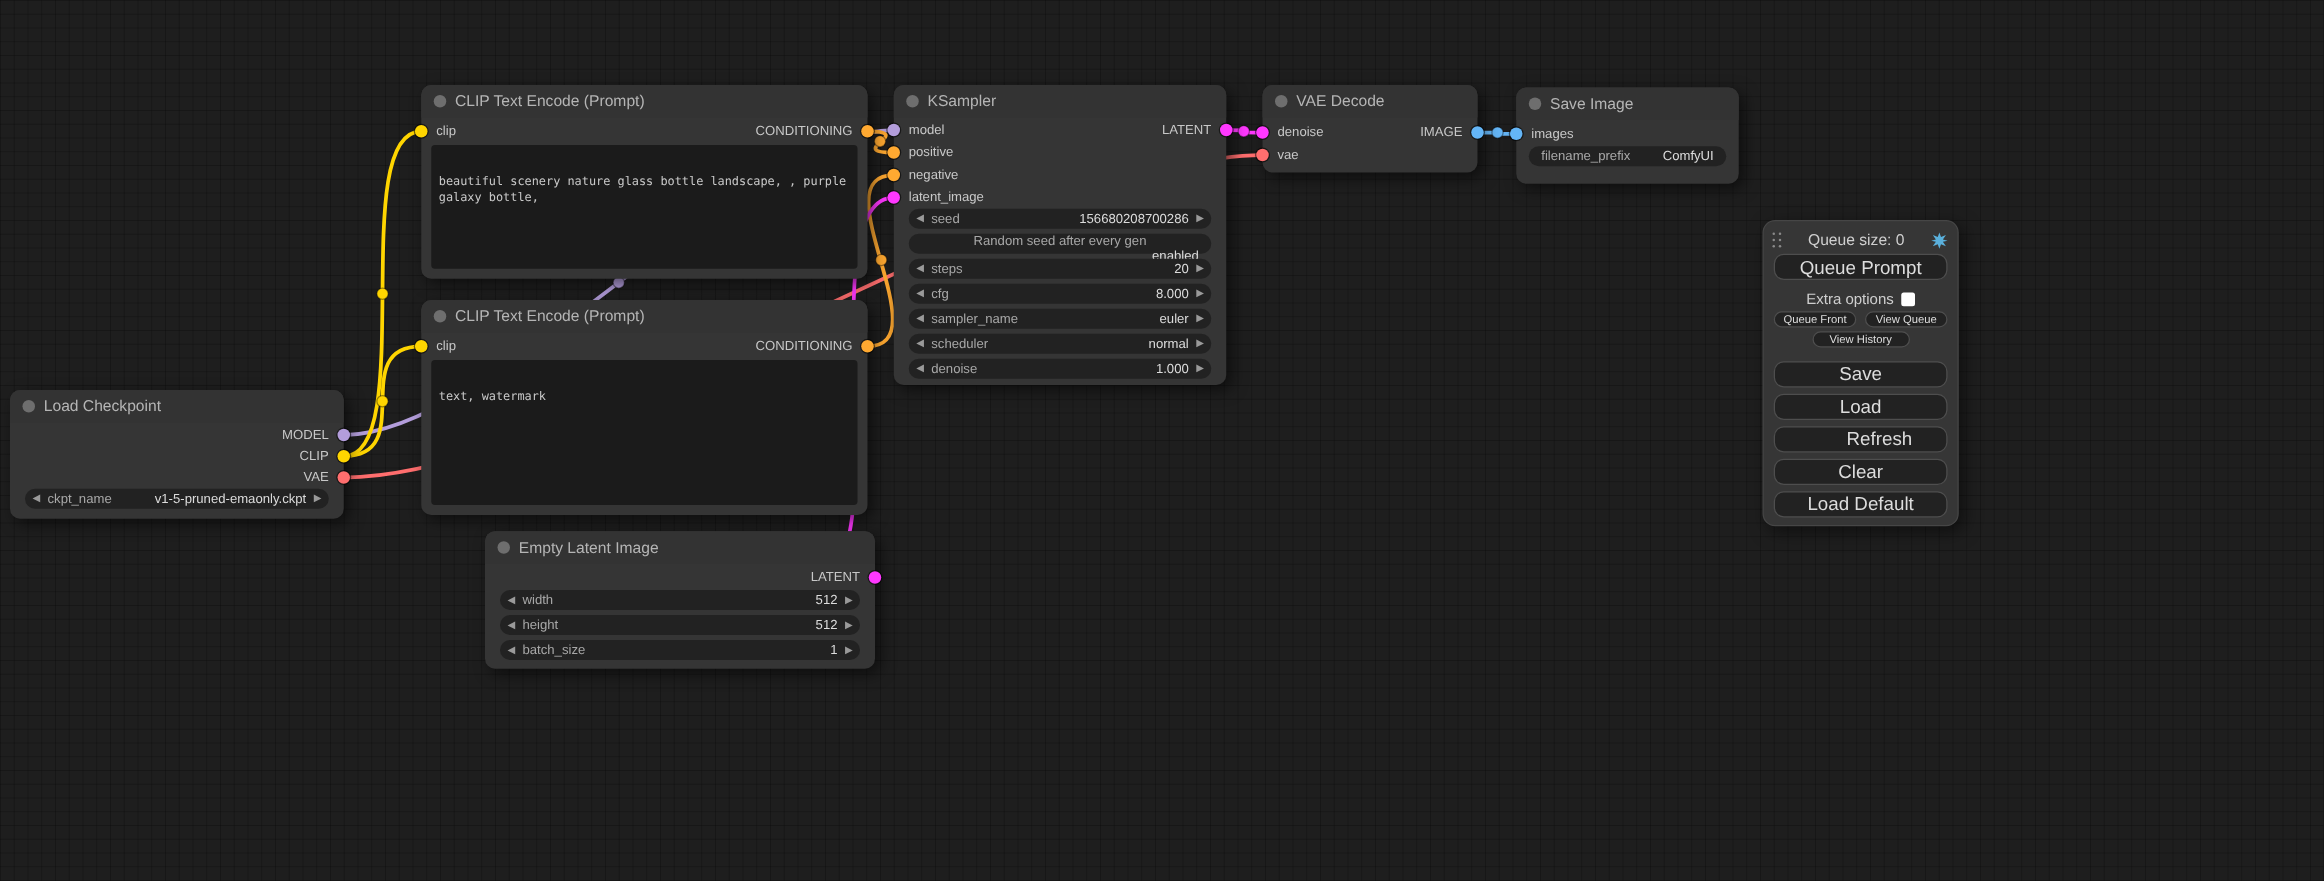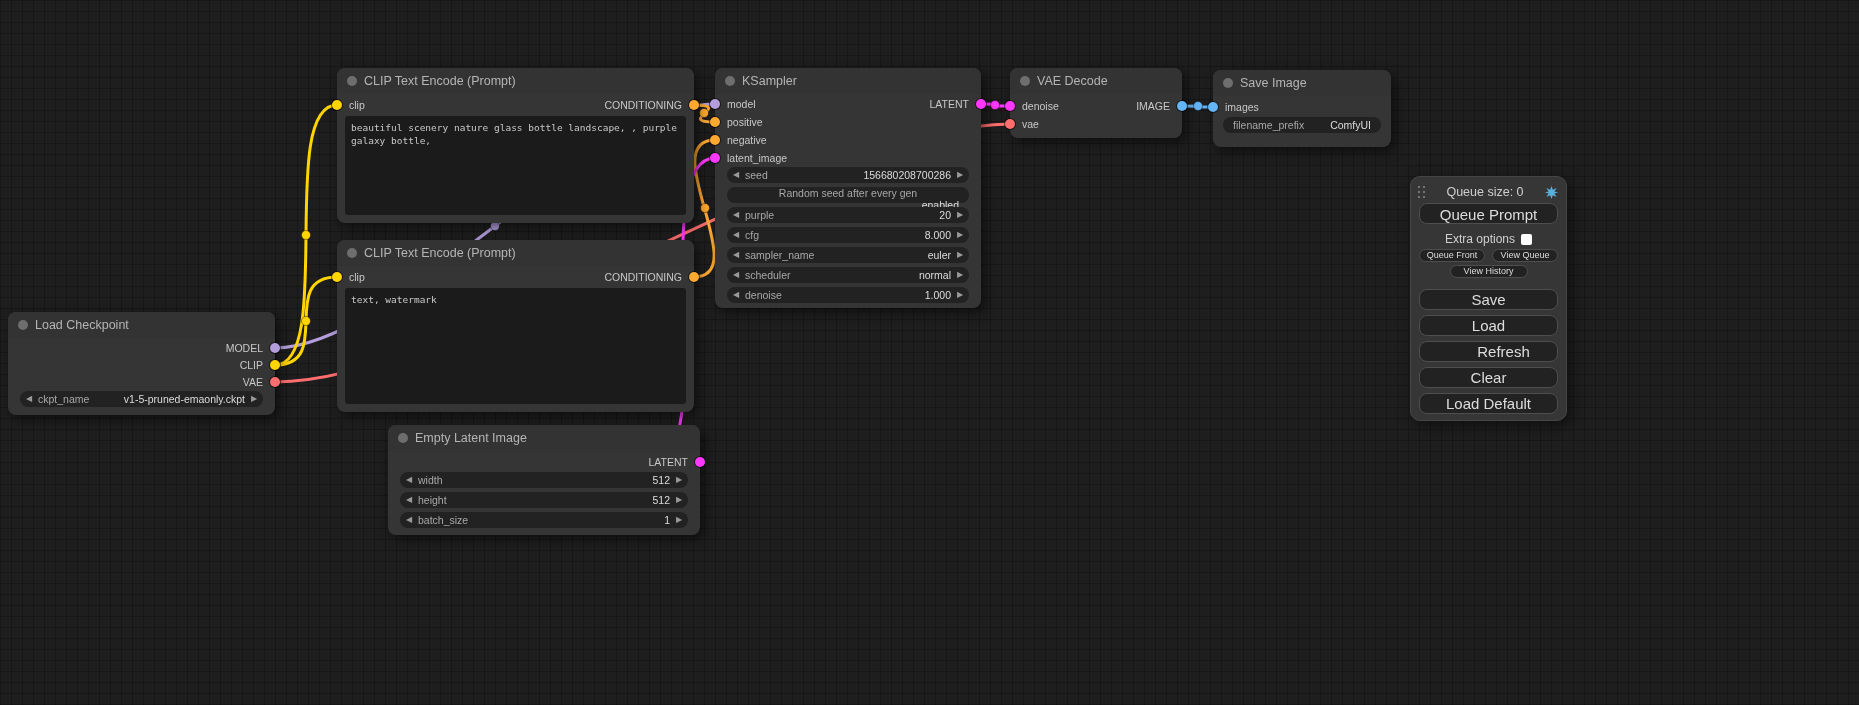--- a/index.html
+++ b/index.html
@@ -51,21 +51,21 @@
     border-radius:8px; display:flex; align-items:center; font-size:10.5px;
   }
   .w-arrow { width:18px; flex:none; text-align:center; color:#9a9a9a; font-size:8px; line-height:16px; cursor:pointer; }
   .w-name  { color:#a8a8a8; white-space:nowrap; }
   .w-value { margin-left:auto; color:#dcdcdc; white-space:nowrap; }
   .widget.no-arrows { padding:0 10px; }
   .toggle-dot { flex:none; width:9px; height:9px; border-radius:50%; background:#98aec5; margin:0 3px 0 6px; cursor:pointer; }
 
   .prompt {
     position:absolute; left:8px; right:8px; background:#1b1b1b; border-radius:3px;
-    padding:5px 6px; font-family:"DejaVu Sans Mono", monospace; font-size:9.5px;
+    padding:23px 6px; font-family:"DejaVu Sans Mono", monospace; font-size:9.5px;
     line-height:1.4; color:#c9c9c9; white-space:pre-wrap; overflow:hidden; cursor:text;
   }
 
   .menu-panel {
     position:absolute; z-index:3; left:1410px; top:176px; width:157px; height:245px;
     background:#363636; border:1px solid #464646; border-radius:10px;
     box-shadow:4px 4px 14px rgba(0,0,0,.5);
   }
   .menu-header { position:absolute; top:7px; left:7px; right:7px; height:16px; display:flex; align-items:center; }
   .queue-size { flex:1; text-align:center; font-size:12.5px; color:#cfcfcf; }
@@ -228,21 +228,21 @@
       <span class="w-value">156680208700286</span>
       <span class="w-arrow">▶</span>
     </div>
     <div class="widget no-arrows" style="top:119px;flex-direction:column;">
       <span class="w-name">Random seed after every gen</span>
       <span class="w-value">enabled</span>
       <span class="toggle-dot"></span>
     </div>
     <div class="widget" style="top:139px;">
       <span class="w-arrow">◀</span>
-      <span class="w-name">purple</span>
+      <span class="w-name">steps</span>
       <span class="w-value">20</span>
       <span class="w-arrow">▶</span>
     </div>
     <div class="widget" style="top:159px;">
       <span class="w-arrow">◀</span>
       <span class="w-name">cfg</span>
       <span class="w-value">8.000</span>
       <span class="w-arrow">▶</span>
     </div>
     <div class="widget" style="top:179px;">

